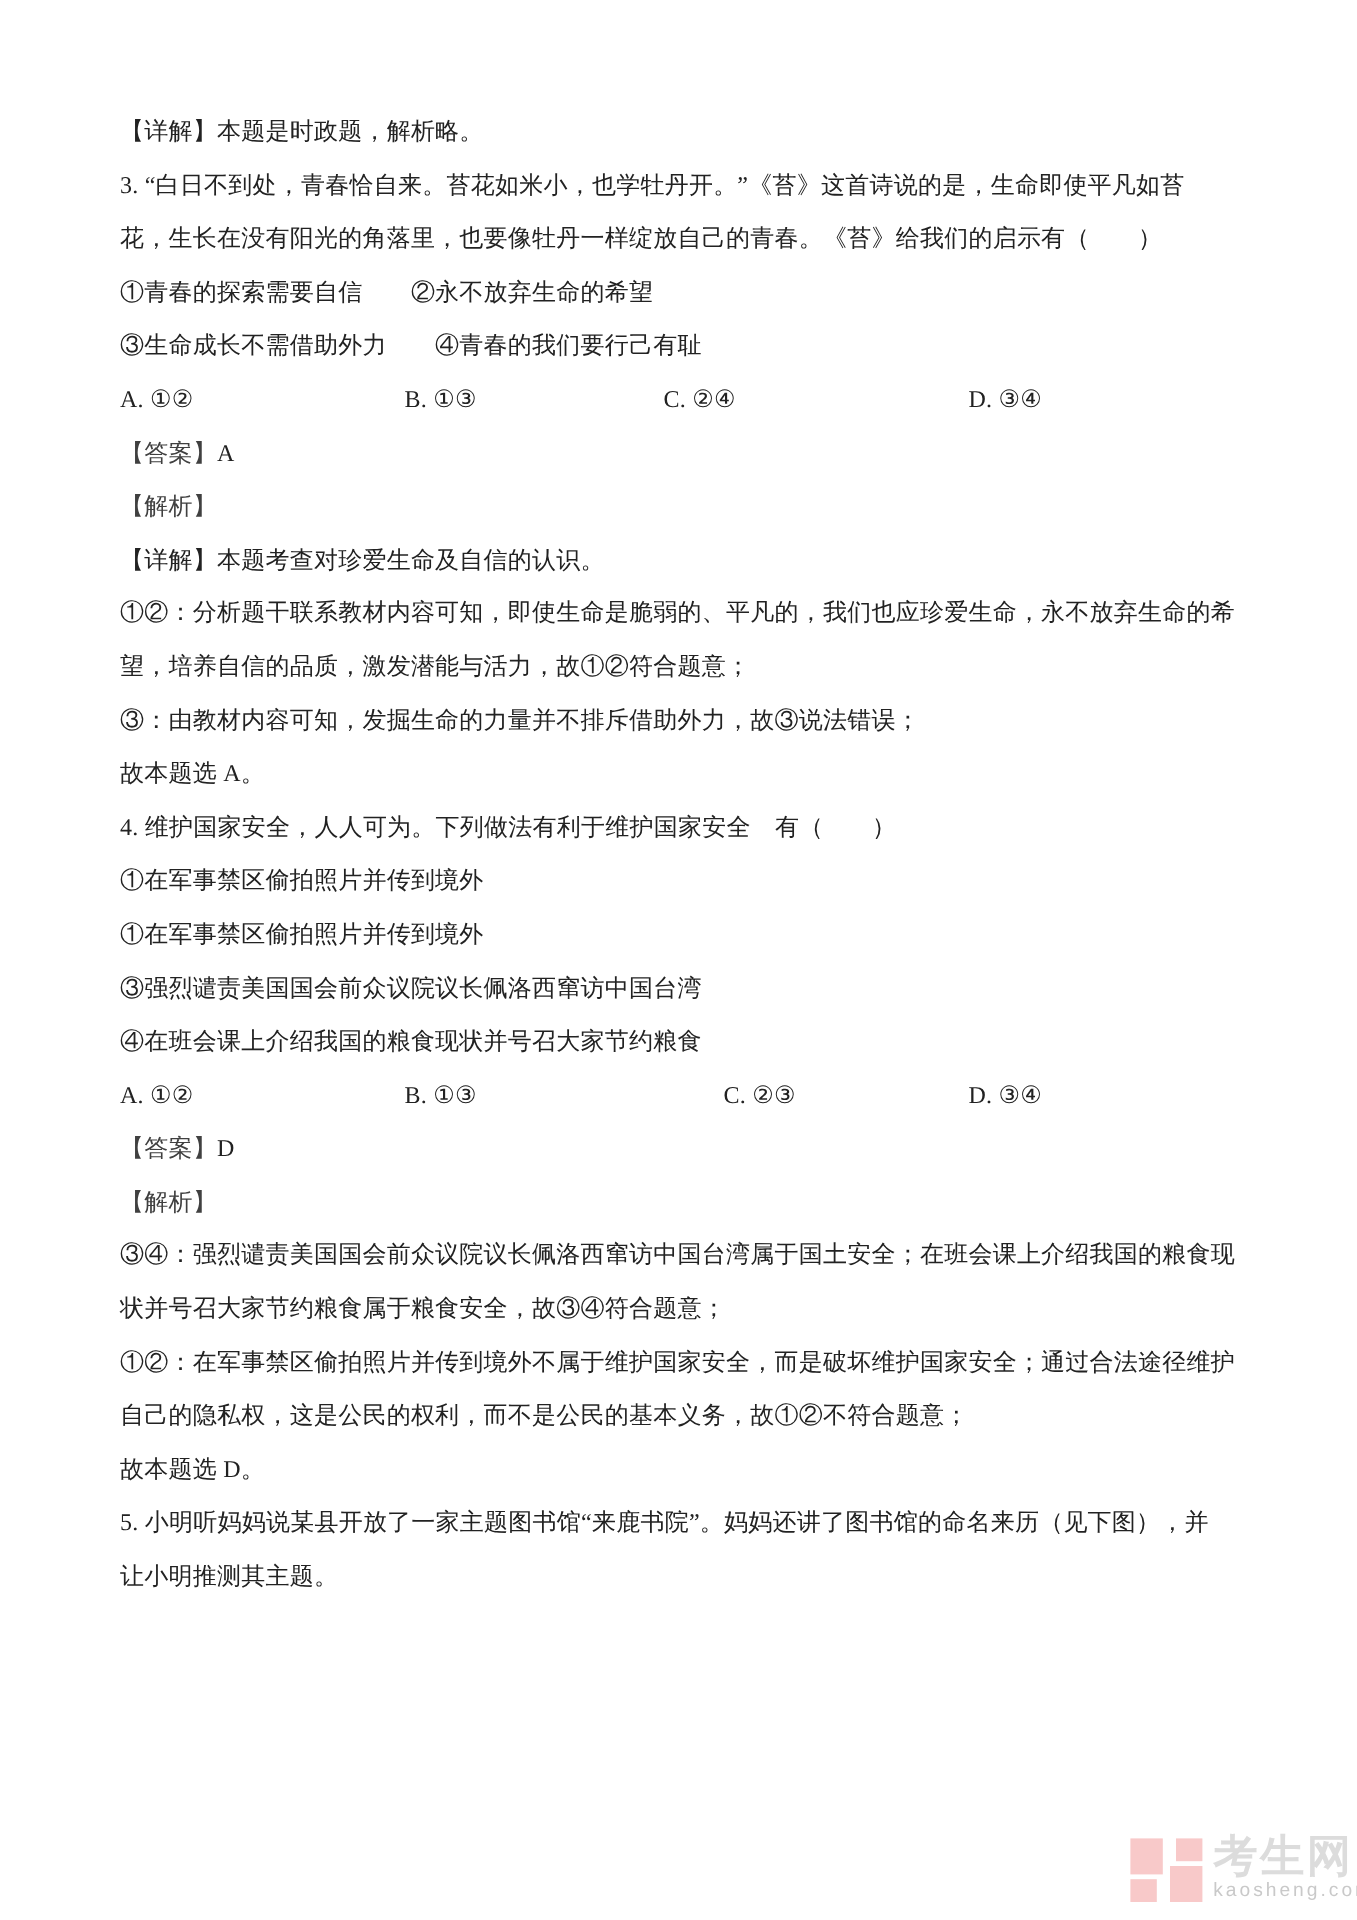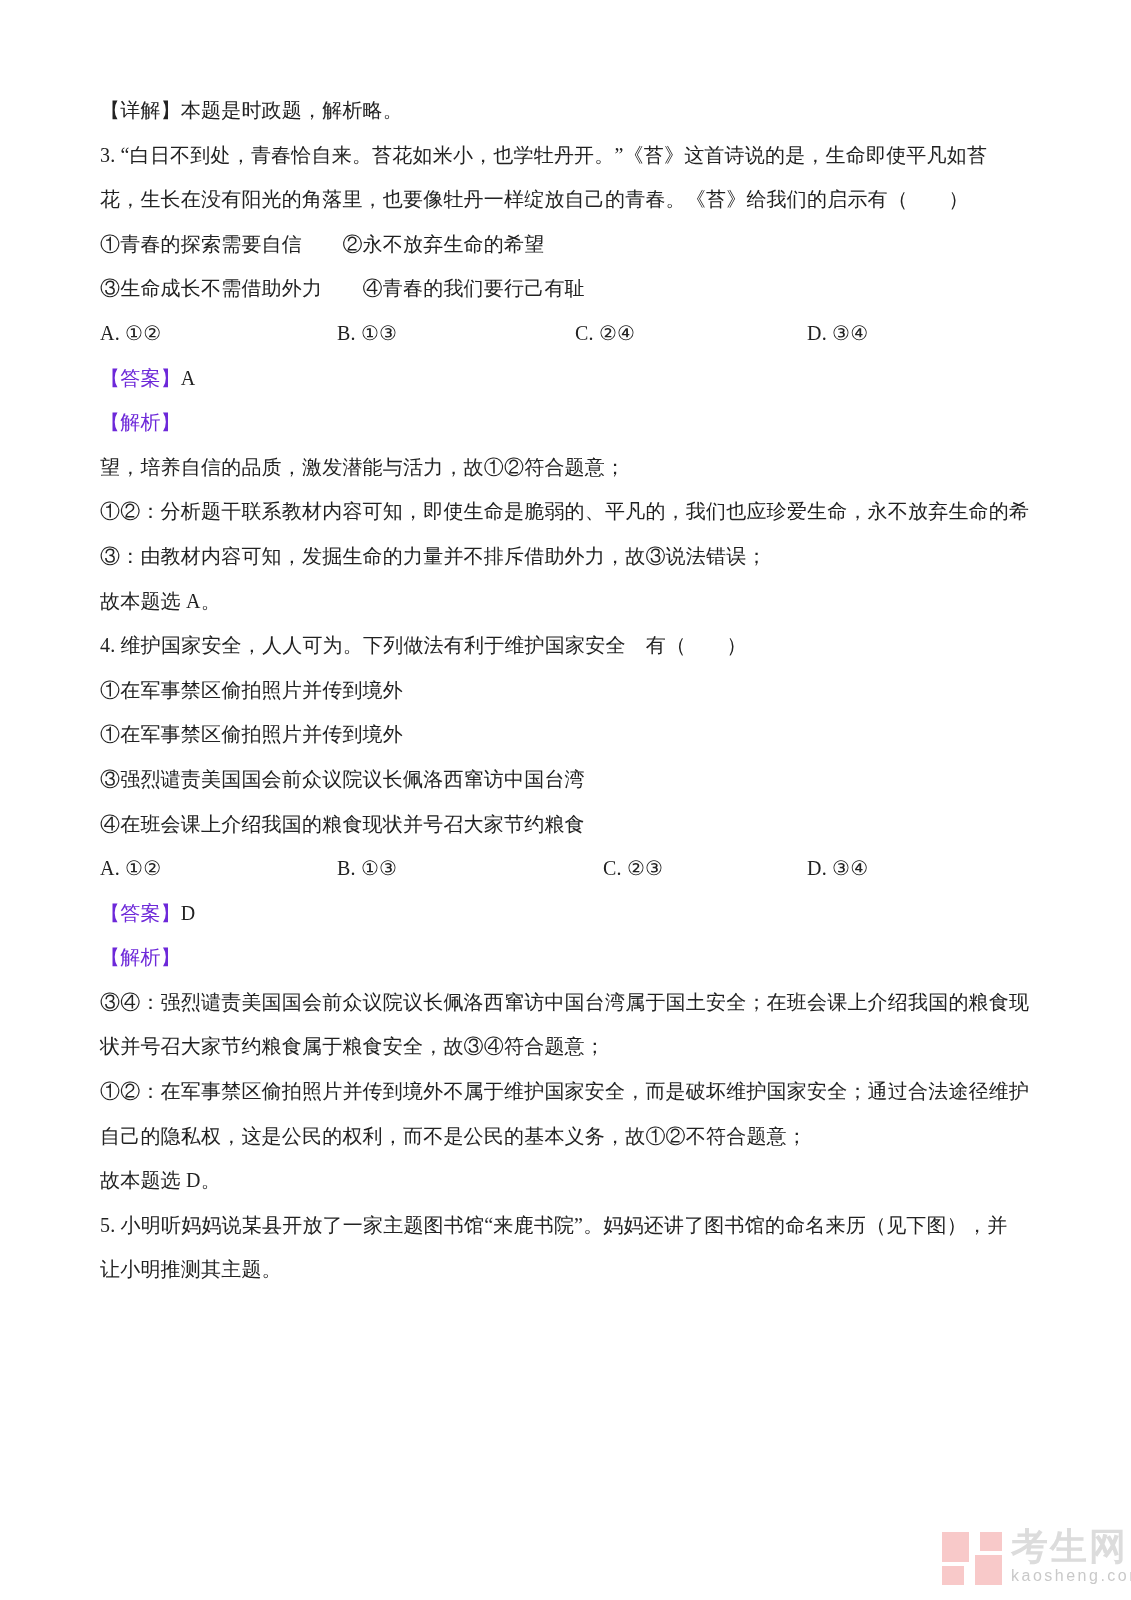--- a/index.html
+++ b/index.html
@@ -22,21 +22,21 @@
   }
   .line {
     position: relative;
     height: 44.6px;
     line-height: 44.6px;
     font-size: 20px;
     white-space: nowrap;
     letter-spacing: 0.2px;
   }
   .line .marker {
-    color: #6d28d9;
+    color: #404040;
   }
   .line .opt {
     position: absolute;
     top: 0;
   }
   .watermark {
     position: absolute;
     left: 942px;
     top: 1528px;
     display: flex;
@@ -79,27 +79,28 @@
 
   <div class="doc">
       <div class="line"><span>【详解】本题是时政题，解析略。</span></div>
       <div class="line"><span>3. “白日不到处，青春恰自来。苔花如米小，也学牡丹开。”《苔》这首诗说的是，生命即使平凡如苔</span></div>
       <div class="line"><span>花，生长在没有阳光的角落里，也要像牡丹一样绽放自己的青春。《苔》给我们的启示有（　　）</span></div>
       <div class="line"><span>①青春的探索需要自信　　②永不放弃生命的希望</span></div>
       <div class="line"><span>③生命成长不需借助外力　　④青春的我们要行己有耻</span></div>
       <div class="line">
         <span class="opt" style="left: 0px;">A. ①②</span>
         <span class="opt" style="left: 237px;">B. ①③</span>
-        <span class="opt" style="left: 475px;">C. ②④</span>
+        <span class="opt" style="left: 453px;">C. ②④</span>
         <span class="opt" style="left: 707px;">D. ③④</span>
       </div>
       <div class="line"><span class="marker">【答案】</span><span>A</span></div>
       <div class="line"><span class="marker">【解析】</span></div>
+      <div class="line"><span>【详解】本题考查对珍爱生命及自信的认识。</span></div>
+      <div class="line"><span>①②：分析题干联系教材内容可知，即使生命是脆弱的、平凡的，我们也应珍爱生命，永不放弃生命的希</span></div>
       <div class="line"><span>望，培养自信的品质，激发潜能与活力，故①②符合题意；</span></div>
-      <div class="line"><span>①②：分析题干联系教材内容可知，即使生命是脆弱的、平凡的，我们也应珍爱生命，永不放弃生命的希</span></div>
       <div class="line"><span>③：由教材内容可知，发掘生命的力量并不排斥借助外力，故③说法错误；</span></div>
       <div class="line"><span>故本题选 A。</span></div>
       <div class="line"><span>4. 维护国家安全，人人可为。下列做法有利于维护国家安全　有（　　）</span></div>
       <div class="line"><span>①在军事禁区偷拍照片并传到境外</span></div>
       <div class="line"><span>①在军事禁区偷拍照片并传到境外</span></div>
       <div class="line"><span>③强烈谴责美国国会前众议院议长佩洛西窜访中国台湾</span></div>
       <div class="line"><span>④在班会课上介绍我国的粮食现状并号召大家节约粮食</span></div>
       <div class="line">
         <span class="opt" style="left: 0px;">A. ①②</span>
         <span class="opt" style="left: 237px;">B. ①③</span>

